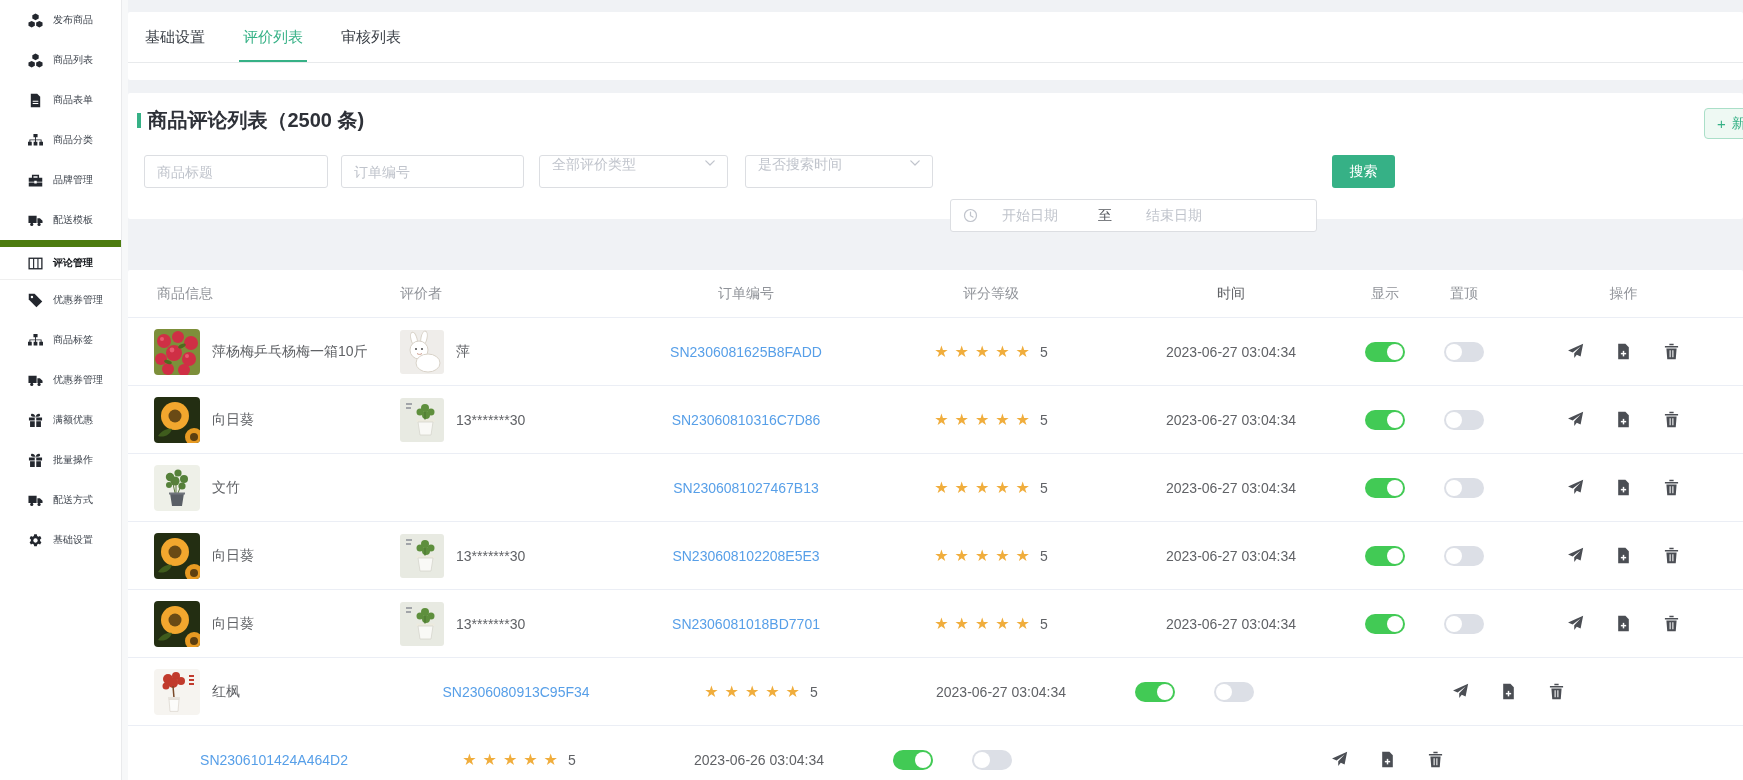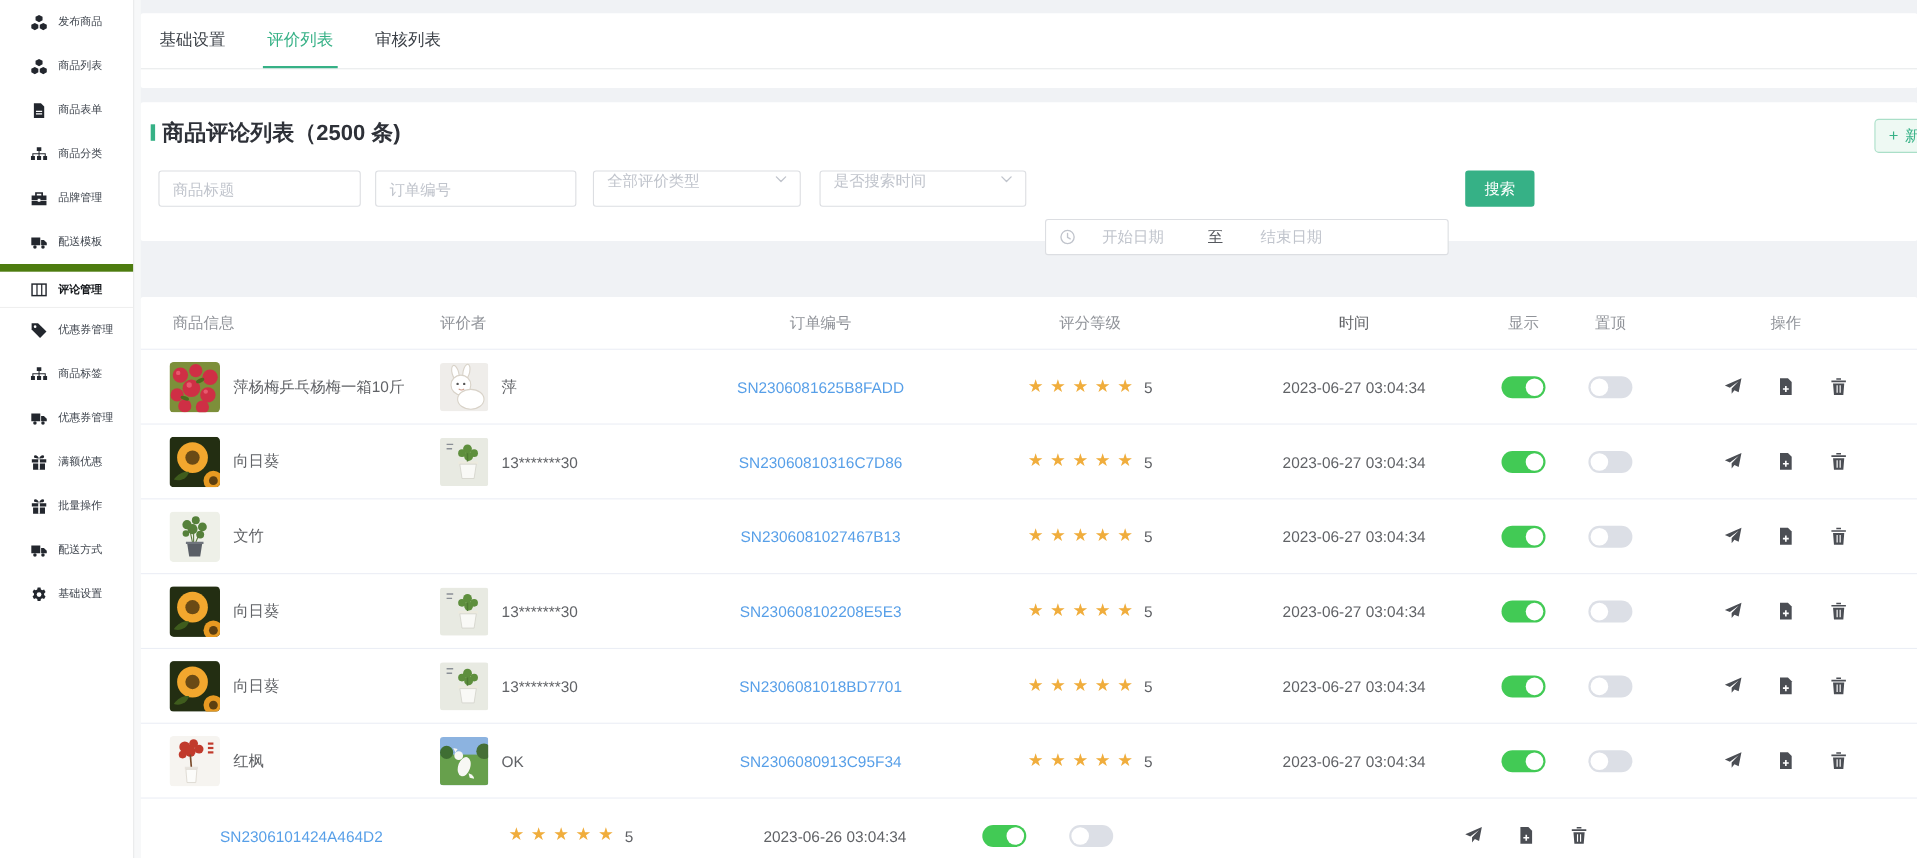--- a/index.html
+++ b/index.html
@@ -610,37 +610,20 @@
                 <rect x="35" y="6" width="5" height="2"></rect>
                 <rect x="35" y="10" width="5" height="2"></rect>
                 <rect x="35" y="14" width="5" height="2"></rect>
               </g>
               <path d="M14 28h12v2.4H14z" fill="#e8e4de"></path>
               <path d="M15 30.4h10l-1 12h-8z" fill="#fcfcfa" stroke="#ddd8d0" stroke-width="0.8"></path>
             </svg>
           </span>
           <span class="p-title">红枫</span>
         </div>
-        <div class="col-reviewer">
-          <span class="avatar">
-            <svg viewBox="0 0 44 44" width="44" height="44" xmlns="http://www.w3.org/2000/svg">
-              <rect width="44" height="44" fill="#8cb3e0"></rect>
-              <rect y="16" width="44" height="28" fill="#67a04c"></rect>
-              <circle cx="6" cy="14" r="6" fill="#3f6e33"></circle>
-              <circle cx="40" cy="13" r="7" fill="#456f36"></circle>
-              <g fill="#f7f7f4">
-                <ellipse cx="22" cy="27" rx="5.5" ry="9" transform="rotate(18 22 27)"></ellipse>
-                <circle cx="17" cy="17" r="4"></circle>
-                <path d="M14 14l-2-4 4 1z"></path>
-                <path d="M26 33c3 1 5 3 5 5l-4-1z"></path>
-              </g>
-            </svg>
-          </span>
-          <span class="r-name">OK</span>
-        </div>
         <div class="col-order"><a class="order-link">SN2306080913C95F34</a></div>
         <div class="col-rating">
           <span class="stars">★★★★★</span>
           <span class="score">5</span>
         </div>
         <div class="col-time">2023-06-27 03:04:34</div>
         <div class="col-show">
           <div class="switch on">
             <div class="knob"></div>
           </div>

